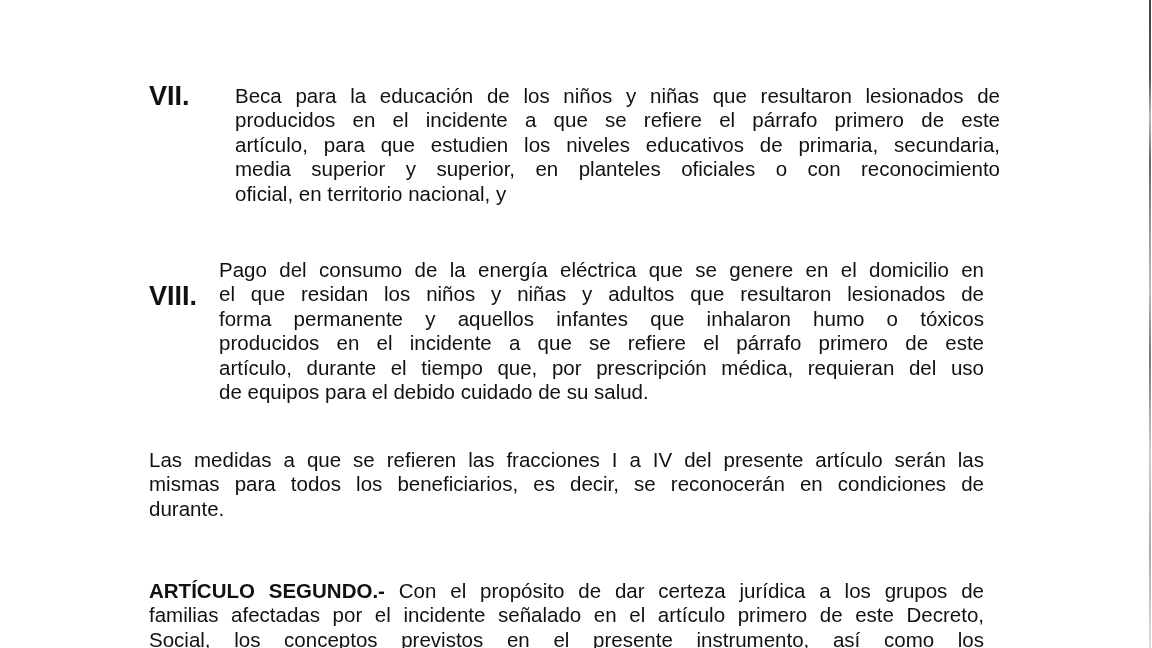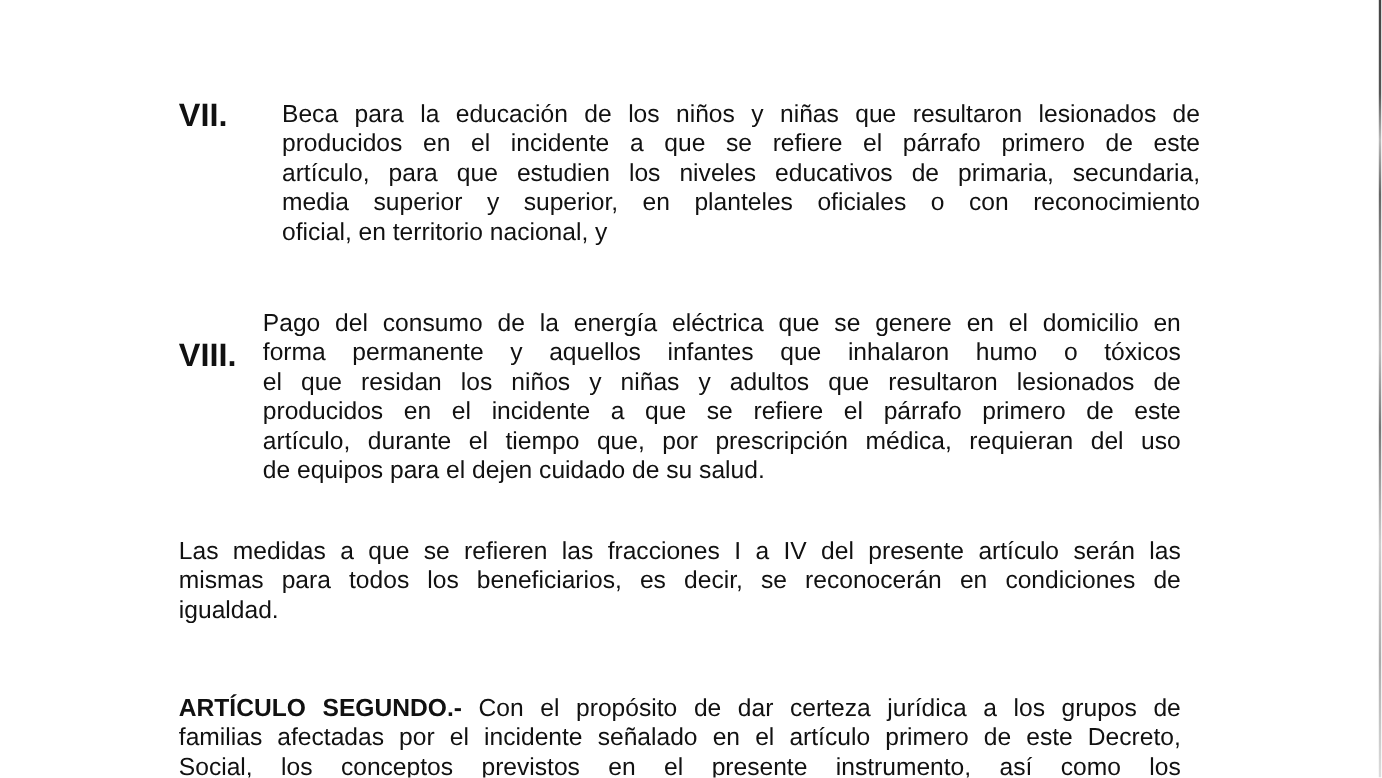--- a/index.html
+++ b/index.html
@@ -67,31 +67,31 @@
     <span class="ln">Beca para la educación de los niños y niñas que resultaron lesionados de</span>
     <span class="ln">producidos en el incidente a que se refiere el párrafo primero de este</span>
     <span class="ln">artículo, para que estudien los niveles educativos de primaria, secundaria,</span>
     <span class="ln">media superior y superior, en planteles oficiales o con reconocimiento</span>
     <span class="ln last">oficial, en territorio nacional, y</span>
   </div>
 
   <div class="label" style="left:149px; top:258px;margin-top:26px;">VIII.</div>
   <div class="body-text" style="left:219px; top:258px; width:765px;">
     <span class="ln">Pago del consumo de la energía eléctrica que se genere en el domicilio en</span>
+    <span class="ln">el que residan los niños y niñas y adultos que resultaron lesionados de</span>
     <span class="ln">forma permanente y aquellos infantes que inhalaron humo o tóxicos</span>
-    <span class="ln">el que residan los niños y niñas y adultos que resultaron lesionados de</span>
     <span class="ln">producidos en el incidente a que se refiere el párrafo primero de este</span>
     <span class="ln">artículo, durante el tiempo que, por prescripción médica, requieran del uso</span>
-    <span class="ln last">de equipos para el dejen cuidado de su salud.</span>
+    <span class="ln last">de equipos para el debido cuidado de su salud.</span>
   </div>
 
   <div class="body-text" style="left:149px; top:448px; width:835px;">
     <span class="ln">Las medidas a que se refieren las fracciones I a IV del presente artículo serán las</span>
     <span class="ln">mismas para todos los beneficiarios, es decir, se reconocerán en condiciones de</span>
-    <span class="ln last">igualdad.</span>
+    <span class="ln last">durante.</span>
   </div>
 
   <div class="body-text" style="left:149px; top:579px; width:835px;">
     <span class="ln">
       <span class="bold">ARTÍCULO SEGUNDO.-</span>
       <span>Con el propósito de dar certeza jurídica a los grupos de</span>
     </span>
     <span class="ln">familias afectadas por el incidente señalado en el artículo primero de este Decreto,</span>
     <span class="ln">Social, los conceptos previstos en el presente instrumento, así como los</span>
   </div>

